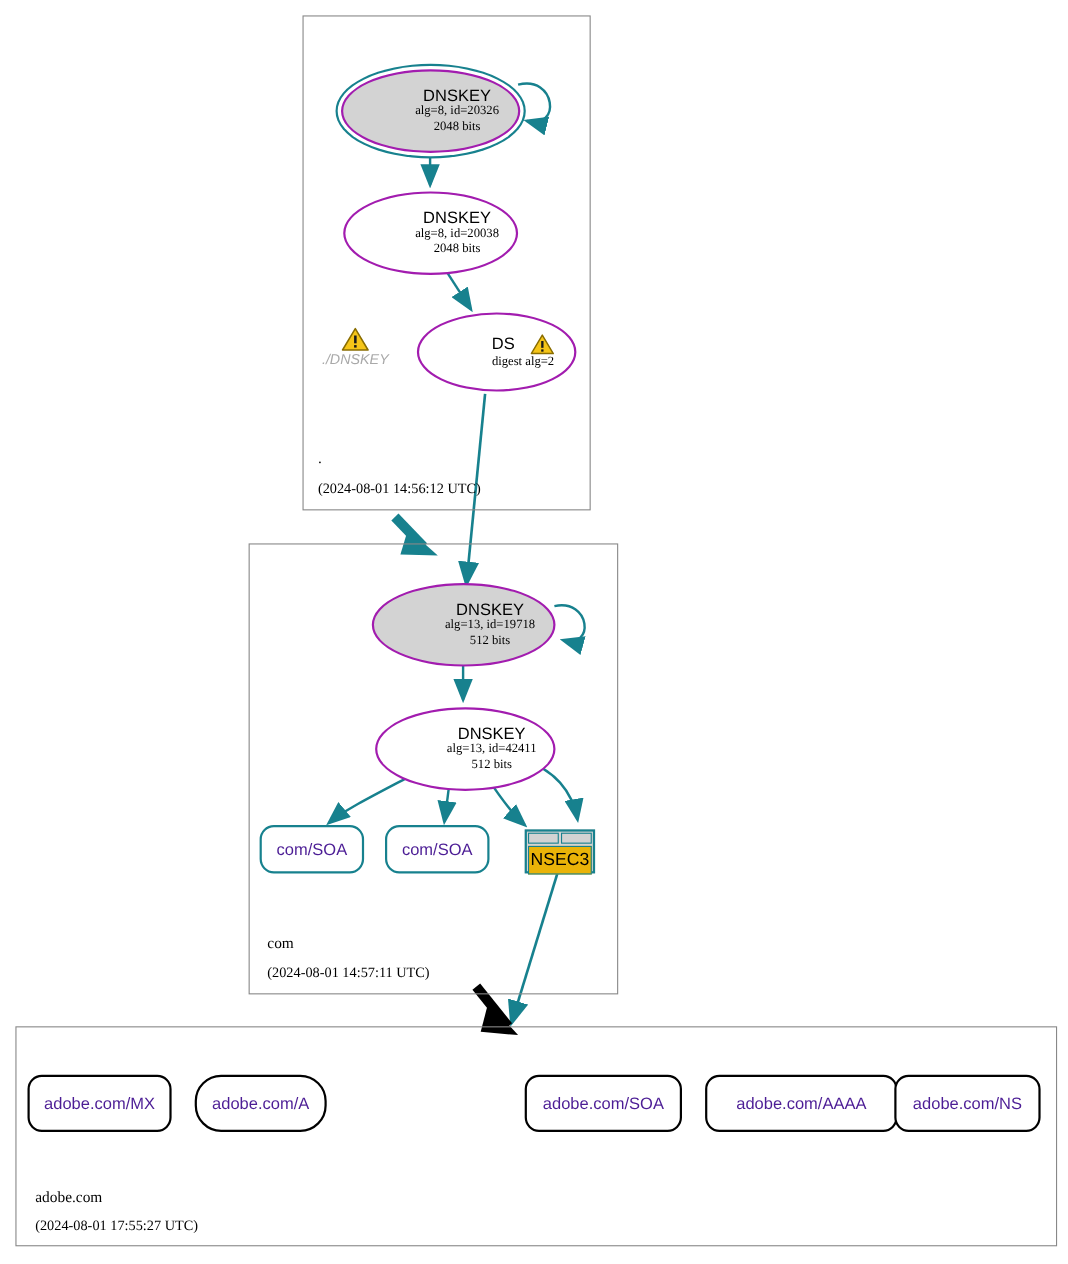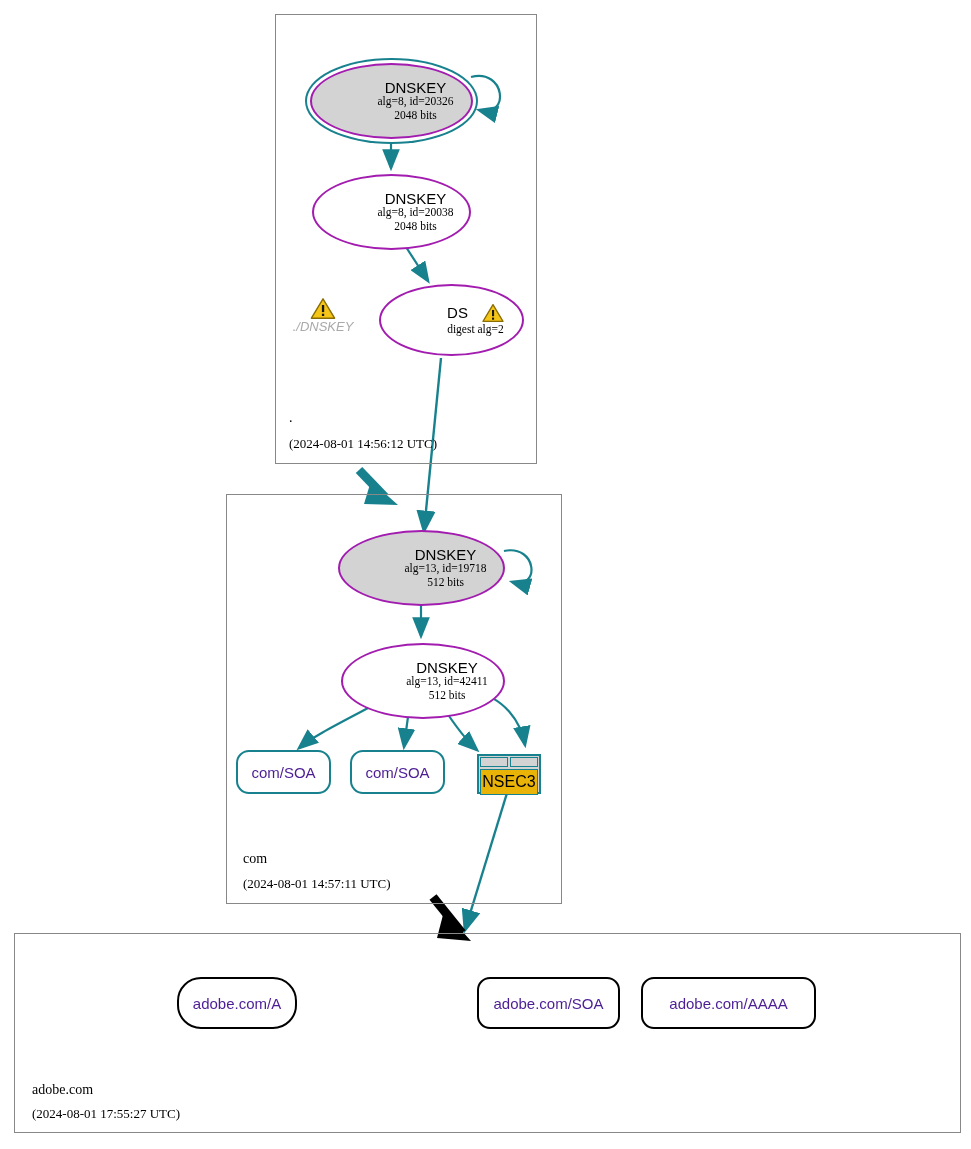--- a/index.html
+++ b/index.html
@@ -174,23 +174,29 @@
     </div>
     <div class="body">
       <span>NSEC3</span>
     </div>
   </div>
 
   <div class="zonebox" style="left:14px;top:933px;width:947px;height:200px;"></div>
   <div class="zonelabel" style="left:32px;top:1082px;">adobe.com</div>
   <div class="zonetime" style="left:32px;top:1106px;">(2024-08-01 17:55:27 UTC)</div>
 
+  <div class="node rrect black" style="left:25px;top:977px;width:131px;height:52px;">
+    <span class="lbl">adobe.com/MX</span>
+  </div>
   <div class="node rrect black" style="left:177px;top:977px;width:120px;height:52px;border-radius:24px;">
     <span class="lbl">adobe.com/A</span>
   </div>
   <div class="node rrect black" style="left:477px;top:977px;width:143px;height:52px;">
     <span class="lbl">adobe.com/SOA</span>
   </div>
   <div class="node rrect black" style="left:641px;top:977px;width:175px;height:52px;">
     <span class="lbl">adobe.com/AAAA</span>
   </div>
+  <div class="node rrect black" style="left:813px;top:977px;width:133px;height:52px;">
+    <span class="lbl">adobe.com/NS</span>
+  </div>
 
 </div>
 
 </body></html>

